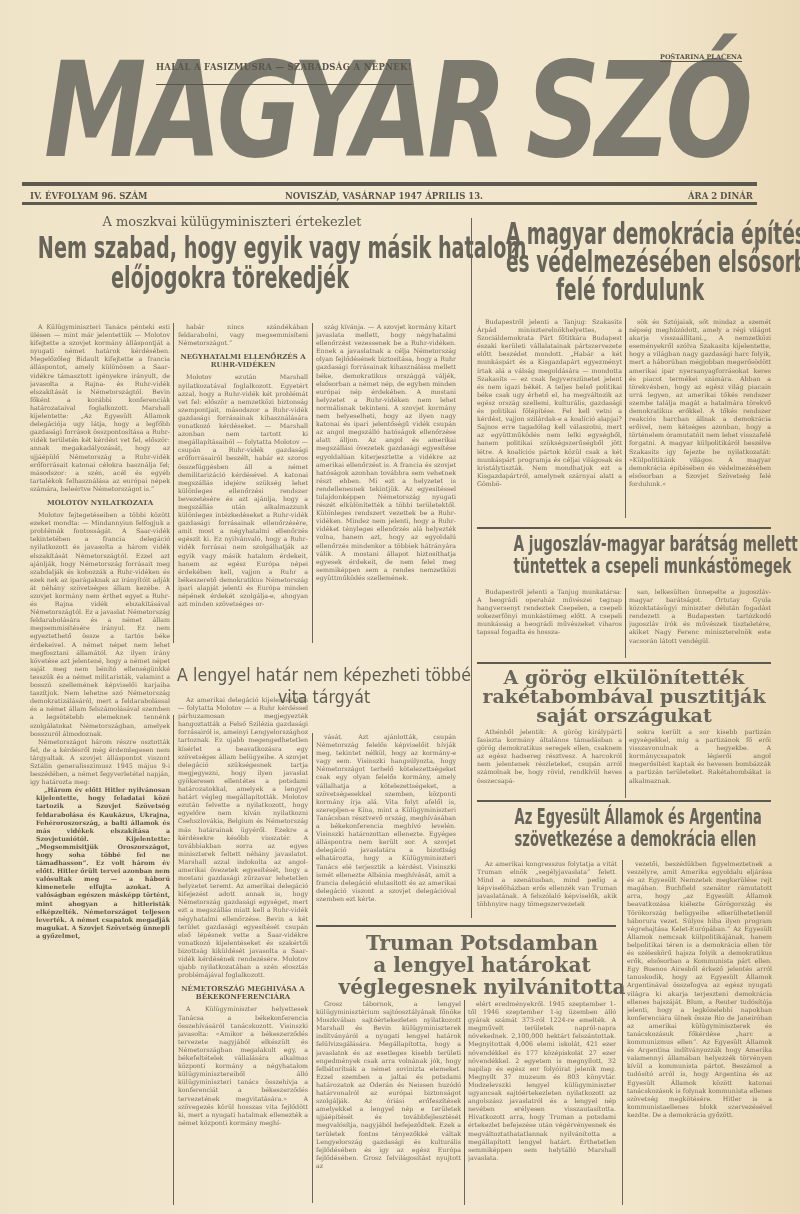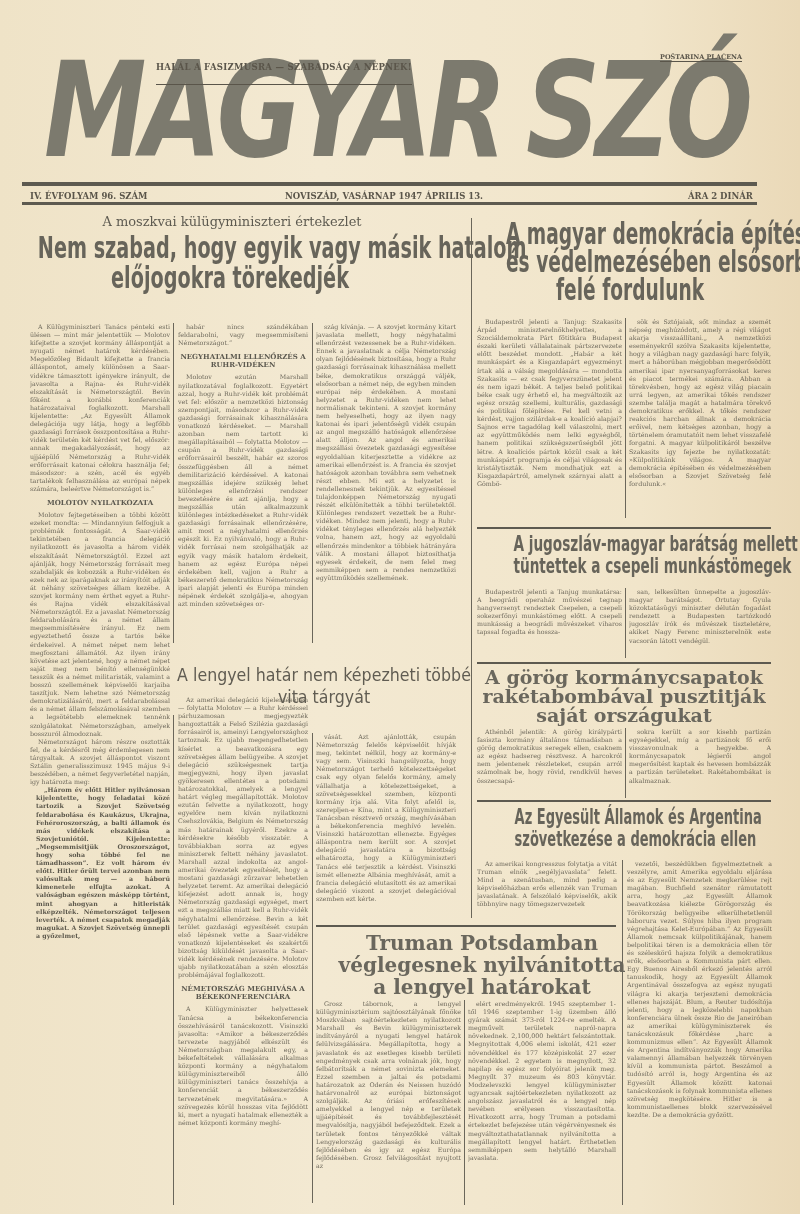--- a/index.html
+++ b/index.html
@@ -75,22 +75,22 @@
     <p>A Külügyminiszter helyettesek Tanácsa a békekonferencia összehívásáról tanácskozott. Visinszki javasolta: «Amikor a békeszerződés tervezete nagyjából elkészült és Németországban megalakult egy, a békefeltételek vállalására alkalmas központi kormány a négyhatalom külügyminisztereiből álló külügyminiszteri tanács összehívja a konferenciát a békeszerződés tervezetének megvitatására.» A szövegezés körül hosszas vita fejlődött ki, mert a nyugati hatalmak ellenezték a német központi kormány meghí-</p>
   </div>
   <div class="vline" style="left:312px;top:733px;height:470px;"></div>
   <div class="col" style="left:316px;top:733px;width:140px;height:185px;">
     <p>vását. Azt ajánlották, csupán Németország felelős képviselőit hívják meg, tekintet nélkül, hogy az kormány-e vagy sem. Visinszki hangsúlyozta, hogy Németországot terhelő kötelezettségeket csak egy olyan felelős kormány, amely vállalhatja a kötelezettségeket, a szövetségesekkel szemben, központi kormány írja alá. Vita folyt afelől is, szerepljen-e Kína, mint a Külügyminiszteri Tanácsban résztvevő ország, meghívásában a békekonferencia meghívó levelén. Visinszki határozottan ellenezte. Egyéges álláspontra nem került sor. A szovjet delegáció javaslatára a bizottság elhatározta, hogy a Külügyminiszteri Tanács elé terjesztik a kérdést. Visinszki ismét ellenezte Albánia meghívását, amit a francia delegáció elutasított és az amerikai delegáció viszont a szovjet delegációval szemben ezt kérte.</p>
   </div>
 
   <div class="hline" style="left:316px;top:925px;width:300px;"></div>
   <div class="hl serifhl" style="left:316px;top:932px;width:300px;font-size:20px;line-height:22px;margin-left:16px;">
     <div>Truman Potsdamban</div>
+    <div>a lengyel határokat</div>
     <div>véglegesnek nyilvánitotta</div>
-    <div>a lengyel határokat</div>
   </div>
   <div class="col" style="left:316px;top:1000px;width:145px;height:205px;">
     <p>Grosz tábornok, a lengyel külügyminisztérium sajtóosztályának főnöke Moszkvában sajtóértekezleten nyilatkozott Marshall és Bevin külügyminiszterek indítványáról a nyugati lengyel határok felülvizsgálására. Megállapította, hogy a javaslatok és az esetleges kisebb területi engedmények csak arra volnának jók, hogy felbátorítsák a német sovinizta elemeket. Ezzel szemben a jaltai és potsdami határozatok az Oderán és Neissen huzódó határvonalról az európai biztonságot szolgálják. Az óriási erőfeszítések amelyekkel a lengyel nép e területek ujjáépítését és továbbfejlesztését megvalósítja, nagyjából befejeződtek. Ezek a területek fontos tényezőkké váltak Lengyelország gazdasági és kulturális fejlődésében és igy az egész Európa fejlődésében. Grosz felvilágosítást nyujtott az</p>
   </div>
   <div class="vline" style="left:464px;top:1000px;height:205px;"></div>
   <div class="col" style="left:468px;top:1000px;width:148px;height:205px;">
     <p>elért eredményekről. 1945 szeptember 1-től 1946 szeptember 1-ig üzemben álló gyárak számát 373-ról 1224-re emelték. A megművelt területek napról-napra növekednek. 2,100,000 hektárt felszántottak. Megnyitottak 4,006 elemi iskolát, 421 ezer növendékkel és 177 középiskolát 27 ezer növendékkel. 2 egyetem is megnyílott, 32 napilap és egész sor folyóirat jelenik meg. Megnyílt 37 muzeum és 803 könyvtár. Modzelevszki lengyel külügyminiszter ugyancsak sajtóértekezleten nyilatkozott az angolszász javaslatról és a lengyel nép nevében erélyesen visszautasította. Hivatkozott arra, hogy Truman a potsdami értekezlet befejezése után végérvényesnek és megváltoztathatatlannak nyilvánította a megállapított lengyel határt. Érthetetlen semmiképpen sem helytálló Marshall javaslata.</p>
   </div>
 
   <div class="vline" style="left:471px;top:218px;height:700px;"></div>
@@ -116,21 +116,21 @@
   <div class="col" style="left:477px;top:588px;width:145px;height:70px;">
     <p>Budapestről jelenti a Tanjug munkatársa: A beográdi operaház művészei tegnap hangversenyt rendeztek Csepelen, a csepeli sokezerfőnyi munkástömeg előtt. A csepeli munkásság a beográdi művészeket viharos tapssal fogadta és hossza-</p>
   </div>
   <div class="vline" style="left:625px;top:588px;height:70px;"></div>
   <div class="col" style="left:629px;top:588px;width:142px;height:70px;">
     <p>san, lelkesülten ünnepelte a jugoszláv-magyar barátságot. Ortutay Gyula közoktatásügyi miniszter délután fogadást rendezett a Budapesten tartózkodó jugoszláv írók és művészek tiszteletére, akiket Nagy Ferenc miniszterelnök este vacsorán látott vendégül.</p>
   </div>
 
   <div class="hline" style="left:477px;top:662px;width:294px;"></div>
   <div class="hl serifhl" style="left:477px;top:668px;width:294px;font-size:19px;line-height:19px;">
-    <div>A görög kormánycsapatok</div>
+    <div>A görög elkülönítették</div>
     <div>rakétabombával pusztitják</div>
     <div>saját országukat</div>
   </div>
   <div class="col" style="left:477px;top:728px;width:145px;height:70px;">
     <p>Athénből jelentik: A görög királypárti fasiszta kormány általános támadásban a görög demokratikus seregek ellen, csaknem az egész hadsereg résztvesz. A harcokról nem jelentenek részleteket, csupán arról számolnak be, hogy rövid, rendkívül heves összecsapá-</p>
   </div>
   <div class="vline" style="left:625px;top:728px;height:70px;"></div>
   <div class="col" style="left:629px;top:728px;width:142px;height:70px;">
     <p>sokra került a sor kisebb partizán egységekkel, míg a partizánok fő erői visszavonulnak a hegyekbe. A kormánycsapatok légierői angol megerősítést kaptak és hevesen bombázzák a partizán területeket. Rakétabombákat is alkalmaznak.</p>
   </div>

